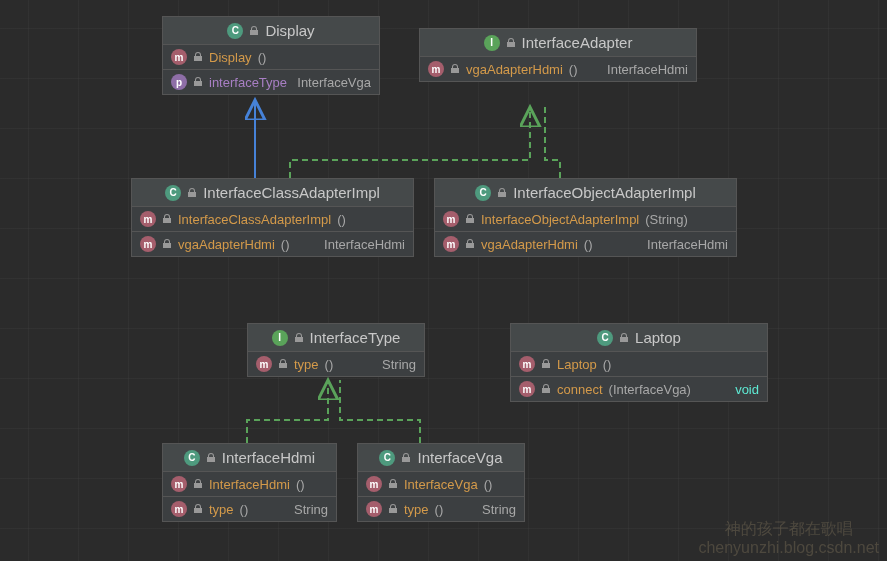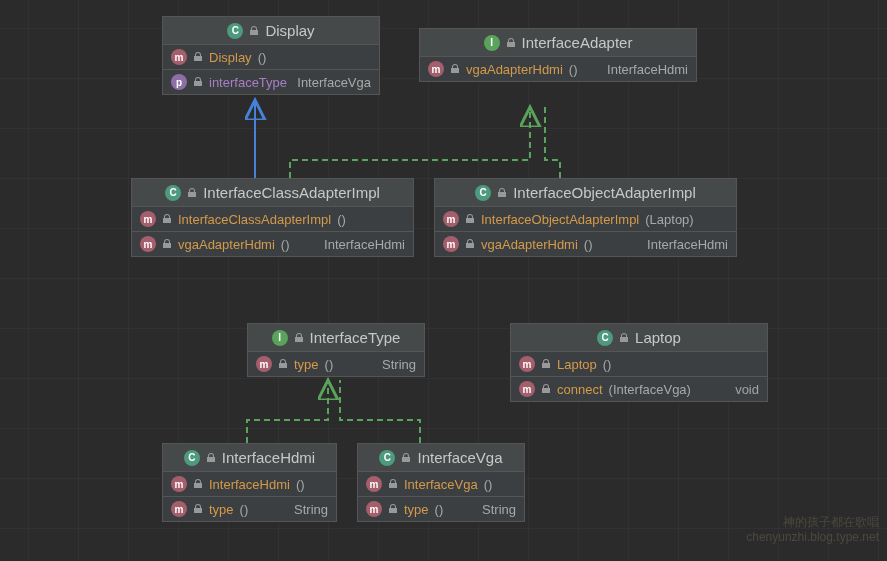--- a/index.html
+++ b/index.html
@@ -50,30 +50,30 @@
   .b-c { background: #4e9a7e; color:#fff; }
   .b-i { background: #5aa35a; color:#fff; }
   .b-m { background: #a55e6c; color:#fff; }
   .b-p { background: #8e6ea7; color:#fff; }
   .lock-icon {
     width: 10px; height: 10px; flex-shrink: 0;
   }
   .member-name { color: #d49a4a; }
   .member-type { color: #a8a8a8; margin-left: auto; }
   .prop-name   { color: #a87fc4; }
-  .void-type   { color: #a3a3a3; margin-left: auto; }
+  .void-type   { color: #5eead4; margin-left: auto; }
   .param       { color: #a8a8a8; }
   .arrow-layer {
     position: absolute; top:0; left:0; width:887px; height:561px;
     pointer-events:none;
   }
   .watermark {
-    position: absolute; right: 8px; bottom: 17px;
-    font-size: 12px; color: rgba(180,160,120,0.25);
-    text-align: right; line-height: 1.2;
+    position: absolute; right: 8px; bottom: 4px;
+    font-size: 16px; color: rgba(180,160,120,0.25);
+    text-align: center; line-height: 1.2;
   }
 </style>
 </head>
 <body>
 
 <svg class="arrow-layer">
   <defs>
     <marker id="tri-blue" markerWidth="12" markerHeight="12" refX="10" refY="5" orient="auto">
       <path d="M0,0 L10,5 L0,10 Z" fill="none" stroke="#4682d8" stroke-width="1.5"></path>
     </marker>
@@ -172,21 +172,21 @@
         <path d="M2 4V3a3 3 0 016 0v1h1v5H1V4h1zm1 0h4V3a2 2 0 00-4 0v1z" fill="#999"></path>
       </svg>
     <span>InterfaceObjectAdapterImpl</span>
   </div>
   <div class="uml-row">
     <span class="badge b-m">m</span>
     <svg class="lock-icon" viewBox="0 0 10 10">
         <path d="M2 4V3a3 3 0 016 0v1h1v5H1V4h1zm1 0h4V3a2 2 0 00-4 0v1z" fill="#999"></path>
       </svg>
     <span class="member-name">InterfaceObjectAdapterImpl</span>
-      <span class="param"> (Laptop)</span>
+      <span class="param"> (String)</span>
   </div>
   <div class="uml-row">
     <span class="badge b-m">m</span>
     <svg class="lock-icon" viewBox="0 0 10 10">
         <path d="M2 4V3a3 3 0 016 0v1h1v5H1V4h1zm1 0h4V3a2 2 0 00-4 0v1z" fill="#999"></path>
       </svg>
     <span class="member-name">vgaAdapterHdmi</span>
       <span class="param"> ()</span>
     <span class="member-type">InterfaceHdmi</span>
   </div>
@@ -287,14 +287,14 @@
         <path d="M2 4V3a3 3 0 016 0v1h1v5H1V4h1zm1 0h4V3a2 2 0 00-4 0v1z" fill="#999"></path>
       </svg>
     <span class="member-name">type</span>
       <span class="param"> ()</span>
     <span class="member-type">String</span>
   </div>
 </div>
 
 <div class="watermark">
   <span>神的孩子都在歌唱</span><br>
-  <span>chenyunzhi.blog.type.net</span>
+  <span>chenyunzhi.blog.csdn.net</span>
 </div>
 
 </body></html>

